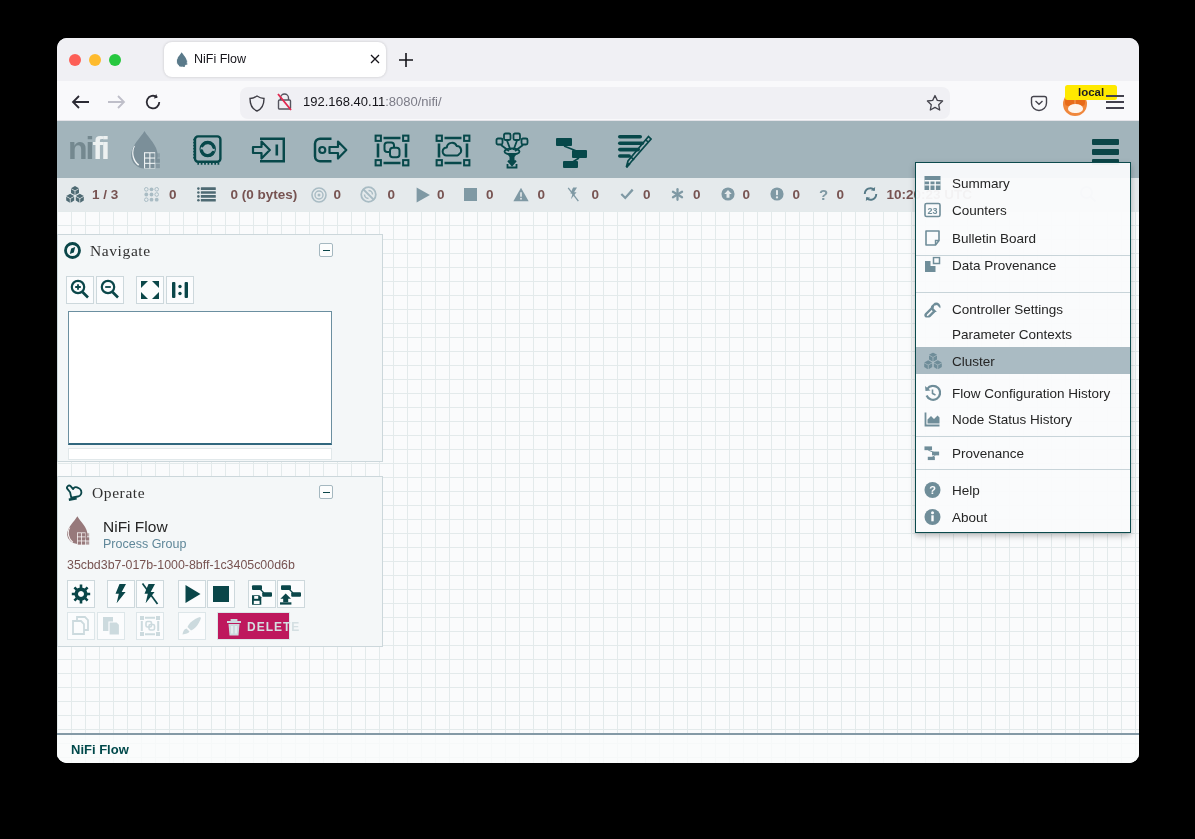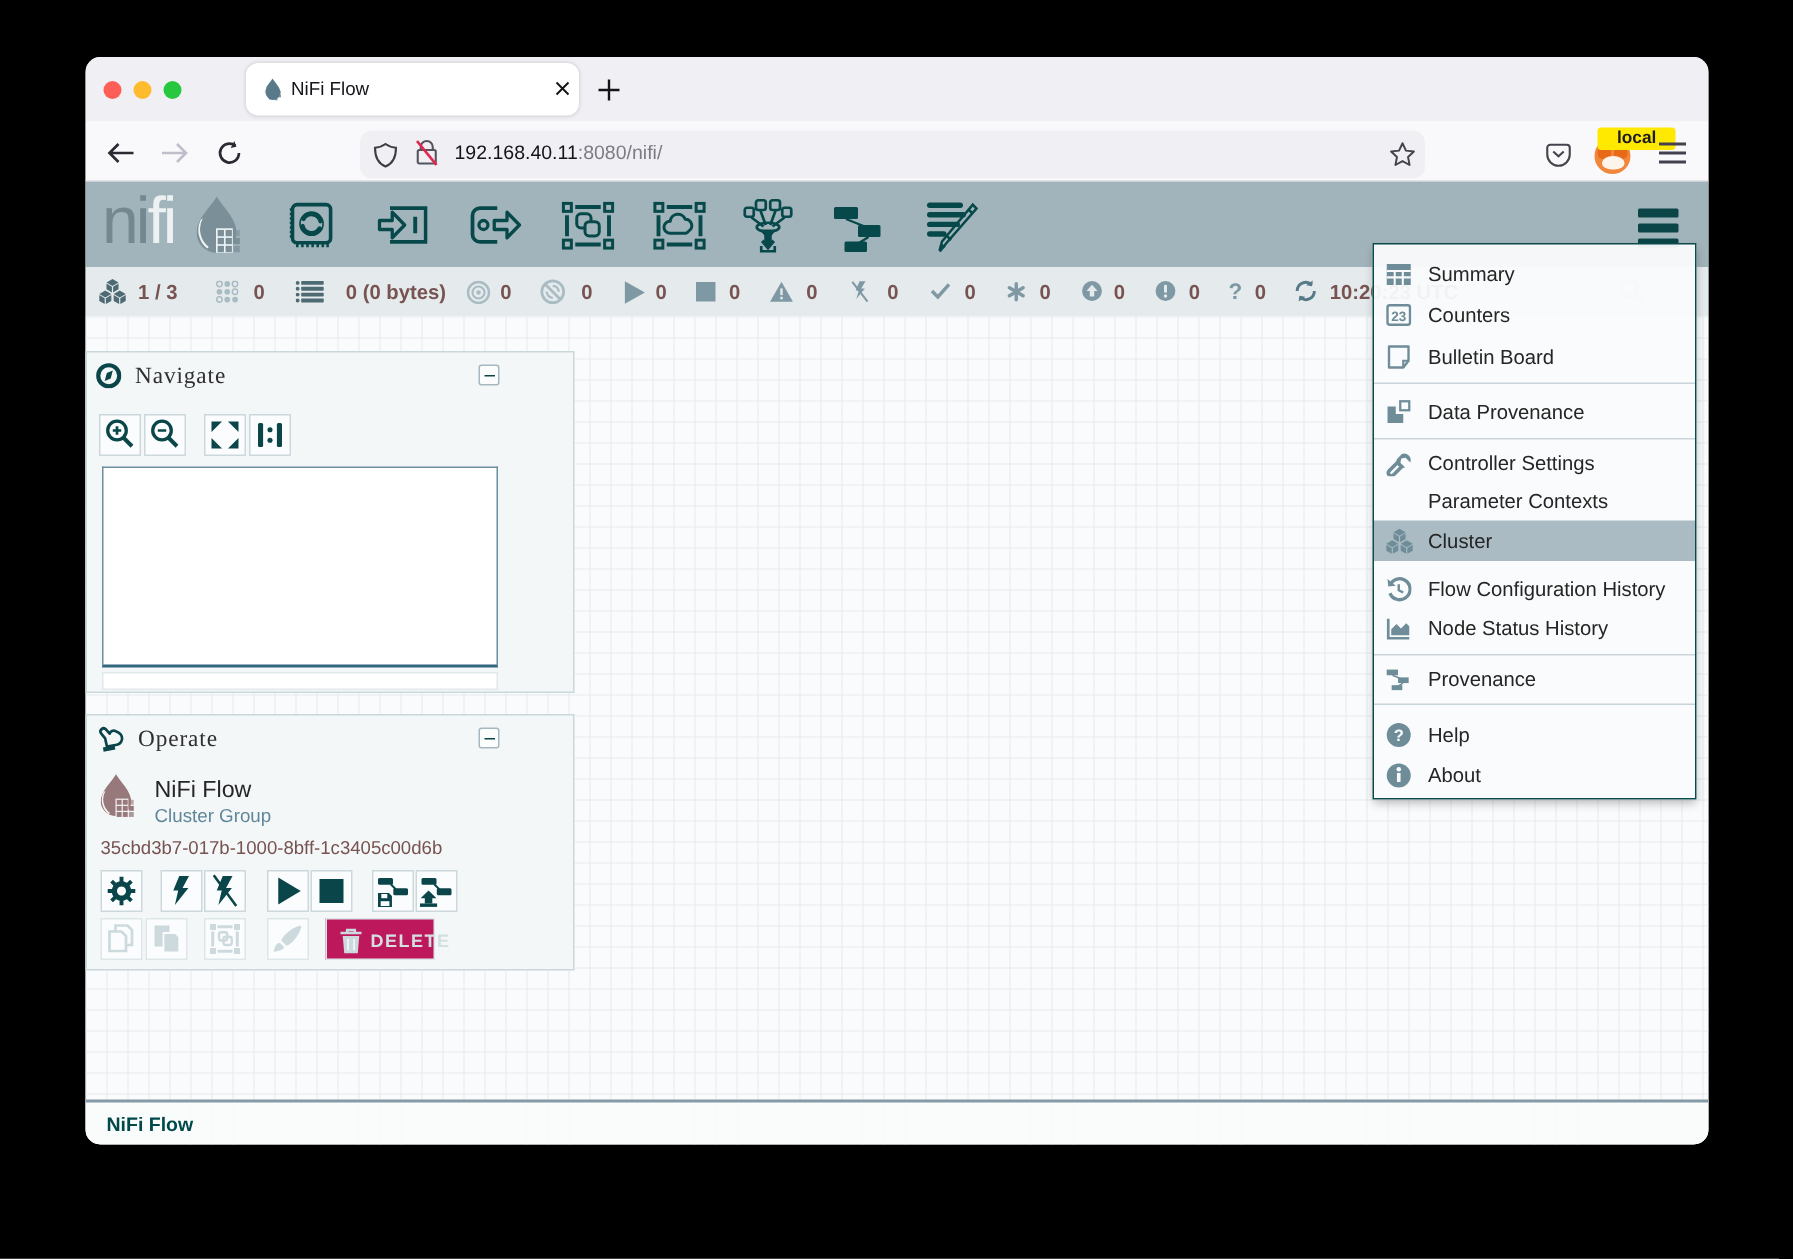--- a/index.html
+++ b/index.html
@@ -127,21 +127,21 @@
     <div class="abs" style="left:2px;top:6px;width:9px;height:8px;background:#e86a17;border-radius:40%;"></div>
     <div class="abs" style="left:13px;top:6px;width:9px;height:8px;background:#e86a17;border-radius:40%;"></div>
     <div class="abs" style="left:4.5px;top:12px;width:15px;height:9px;border-radius:50% 50% 45% 45%;background:#fdf4ec;"></div>
   </div>
   <div class="abs" style="left:1008px;top:47px;background:#ffe900;color:#1c1b22;font-size:11.5px;font-weight:bold;padding:0px 13px;border-radius:2.5px;line-height:15px;">local</div>
   <div class="abs" style="left:1049px;top:57px;width:18px;height:2px;background:#42414d;"></div>
   <div class="abs" style="left:1049px;top:63px;width:18px;height:2px;background:#42414d;"></div>
   <div class="abs" style="left:1049px;top:69px;width:18px;height:2px;background:#42414d;"></div>
 
   <div id="nifihead"></div>
-  <div class="abs" style="left:11px;top:87px;font-size:44px;font-weight:normal;letter-spacing:-2px;color:#74888f;line-height:46px;">ni<span style="color:#edf1f1;">fi</span></div>
+  <div class="abs" style="left:11px;top:87px;font-size:32px;font-weight:bold;letter-spacing:-2px;color:#74888f;line-height:46px;">ni<span style="color:#edf1f1;">fi</span></div>
   <div class="abs" style="left:74px;top:93px;">
     <svg width="30" height="38" viewBox="0 0 30 38">
       <path d="M13.5 0 C17.5 7 26.7 14.5 26.7 24.2 A13.3 13.3 0 0 1 0.1 24.2 C0.1 14.5 9.5 7 13.5 0 Z" fill="#7b8f99"></path>
       <path d="M4.2 14.5 A15 15 0 0 0 8.2 33.6 L7.2 34.7 A15.8 15.8 0 0 1 2.7 15.6 Z" fill="#eff3f4"></path>
       <rect x="13" y="21.2" width="11.2" height="16.3" fill="#eff3f4"></rect>
       <g fill="#7b8f99">
         <rect x="14.1" y="22.3" width="4.2" height="4.2"></rect>
           <rect x="19.4" y="22.3" width="4.2" height="4.2"></rect>
           <rect x="24.7" y="22.3" width="4.2" height="4.2" opacity="0.6"></rect>
         <rect x="14.1" y="27.6" width="4.2" height="4.2"></rect>
@@ -431,21 +431,21 @@
           <rect x="21.4" y="19.3" width="3.7" height="3.7" opacity="0.6"></rect>
         <rect x="12.2" y="23.9" width="3.7" height="3.7"></rect>
           <rect x="16.8" y="23.9" width="3.7" height="3.7"></rect>
           <rect x="21.4" y="23.9" width="3.7" height="3.7"></rect>
         <rect x="12.2" y="28.5" width="3.7" height="3.7"></rect>
           <rect x="16.8" y="28.5" width="3.7" height="3.7"></rect>
           <rect x="21.4" y="28.5" width="3.7" height="3.7" opacity="0.75"></rect>
       </g>
     </svg>
     <div class="abs" style="left:45px;top:41px;font-size:15.5px;color:#262626;">NiFi Flow</div>
-    <div class="abs" style="left:45px;top:60px;font-size:12.5px;color:#5f8799;">Cluster Group</div>
+    <div class="abs" style="left:45px;top:60px;font-size:12.5px;color:#5f8799;">Process Group</div>
     <div class="abs" style="left:9px;top:81px;font-size:12.4px;color:#775351;">35cbd3b7-017b-1000-8bff-1c3405c00d6b</div>
 
     <div class="opbtn" style="left:9px;top:103px;">
       <svg width="26" height="26" viewBox="0 0 26 26">
           <g fill="#0a4649">
         <path d="M13 6.5 a6.5 6.5 0 1 0 0.001 0 Z M13 10 a3 3 0 1 1 -0.001 0 Z" fill-rule="evenodd"></path>
         <g stroke="#0a4649" stroke-width="2.6">
               <path d="M13 3.5 V8 M13 18 V22.5 M3.8 13 H8.3 M17.7 13 H22.2 M6.4 6.4 L9.6 9.6 M16.4 16.4 L19.6 19.6 M6.4 19.6 L9.6 16.4 M16.4 9.6 L19.6 6.4"></path>
             </g>
       </g>
@@ -555,21 +555,21 @@
       <div class="txt">Counters</div>
     </div>
     <div class="mi" style="top:61.5px;">
       <svg class="ic" viewBox="0 0 17 17">
         <path d="M2 1.5 H15 V11 L11.5 15.5 H2 Z" stroke="#6f8d99" stroke-width="1.6" fill="none" stroke-linejoin="round"></path>
         <path d="M15 11 H11.5 V15.5" stroke="#6f8d99" stroke-width="1.4" fill="none"></path>
       </svg>
       <div class="txt">Bulletin Board</div>
     </div>
     <div class="msep" style="top:92px;"></div>
-    <div class="mi" style="top:98px;padding-left:34px;">
+    <div class="mi" style="top:88px;padding-left:34px;">
       <svg class="ic" viewBox="0 0 17 17">
         <path d="M1 4.5 H6.5 V9.5 H11.5 V15.5 H1 Z" fill="#6f8d99"></path>
         <rect x="9.5" y="1" width="6" height="6" stroke="#6f8d99" stroke-width="1.5" fill="none"></rect>
       </svg>
       <div class="txt">Data Provenance</div>
     </div>
     <div class="msep" style="top:128.8px;"></div>
     <div class="mi" style="top:132.3px;">
       <svg class="ic" viewBox="0 0 17 17">
         <path d="M10.6 2.2 a4.4 4.4 0 0 1 4.6 1 a4.4 4.4 0 0 1 1 4.6 L13 4.6 L10.2 5.2 L9.6 8 L12.8 11.2 a4.4 4.4 0 0 1 -4.6-1 a4.4 4.4 0 0 1 -1-4.6 Z" fill="#6f8d99"></path>

